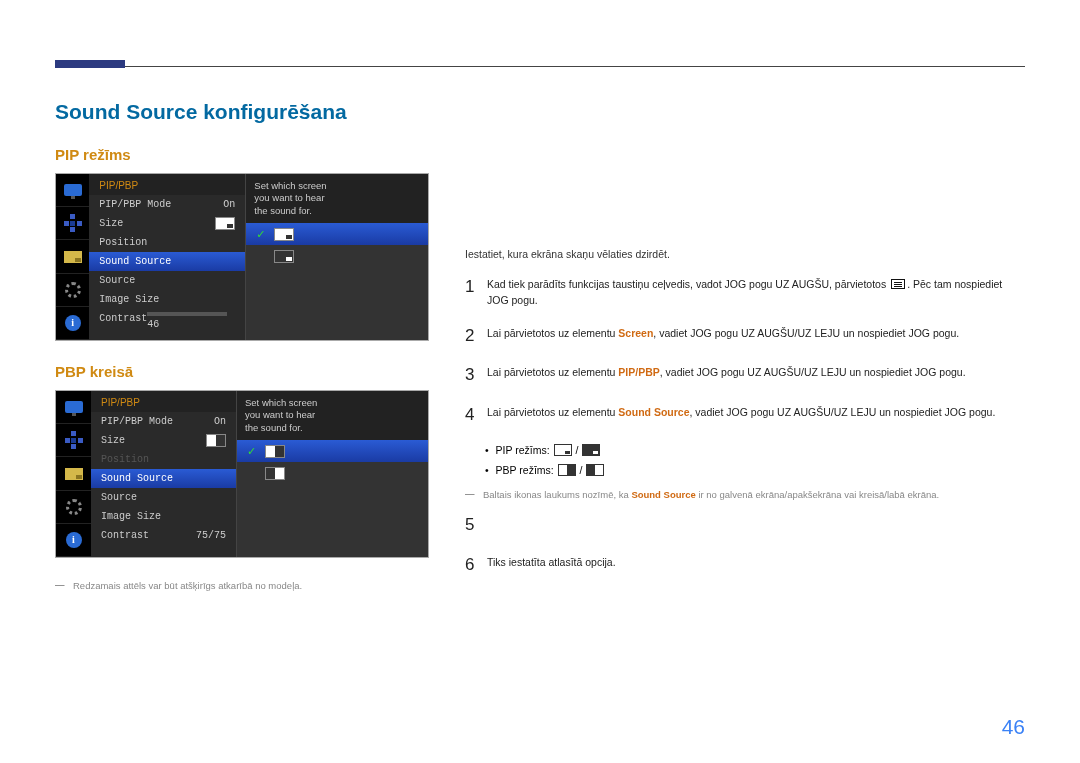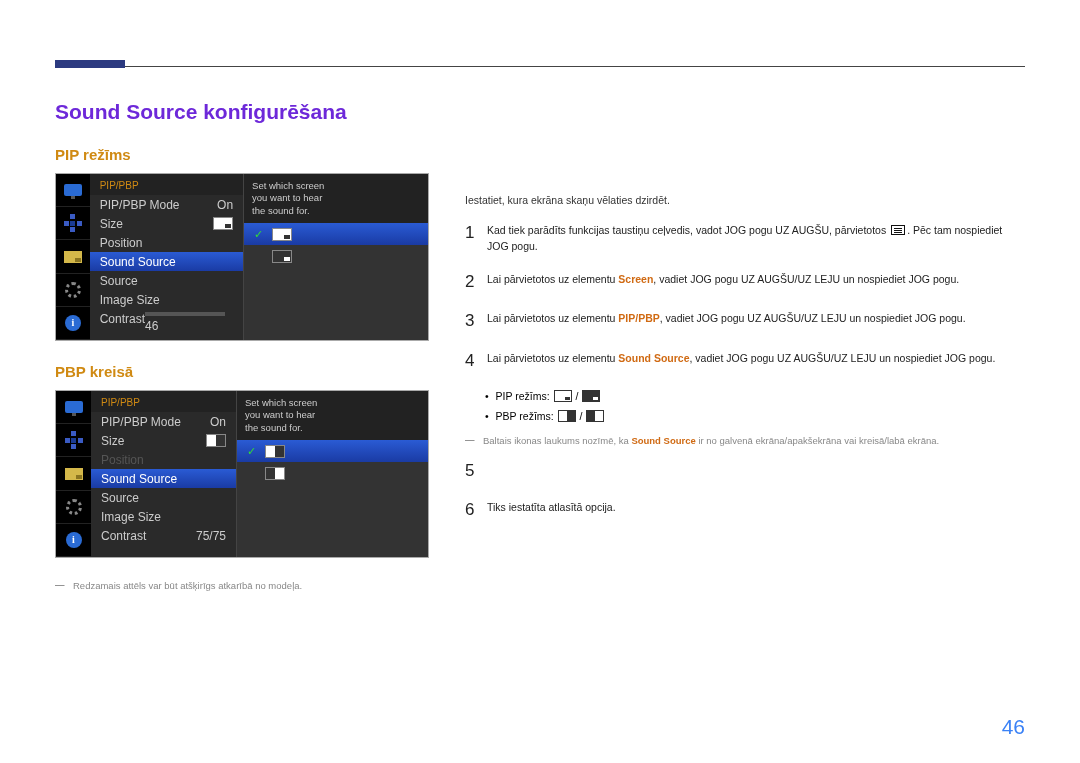--- a/index.html
+++ b/index.html
@@ -1,21 +1,21 @@
 <!DOCTYPE html>
 <html><head>
 <meta charset="utf-8">
 <style>
   * { box-sizing: border-box; margin: 0; padding: 0; }
   body { font-family: Arial, sans-serif; background: #fff; width: 1080px; height: 763px; position: relative; }
   .page { padding: 60px 55px 20px 55px; }
   .top-rule { position: absolute; top: 66px; left: 55px; right: 55px; border-top: 1px solid #444; }
   .top-marker { position: absolute; top: 60px; left: 55px; width: 70px; height: 8px; background: #2c3a80; }
-  h1 { font-size: 21px; font-weight: bold; margin-top: 40px; margin-bottom: 22px; color: #6d28d9; font-family: "Segoe UI", Arial, sans-serif; }
-  .columns { display: flex; }
+  h1 { font-size: 21px; font-weight: bold; margin-top: 40px; margin-bottom: 22px; color: #0369a1; font-family: "Segoe UI", Arial, sans-serif; }
+  .columns { display: flex; align-items: flex-end; }
   .left-col { width: 390px; flex-shrink: 0; }
   .right-col { flex: 1; padding-left: 20px; margin-top: 48px; }
   .mode-label { color: #d08a13; font-weight: bold; font-size: 15px; margin-bottom: 10px; }
   .osd { border: 1px solid #aaa; width: 374px; height: 168px; display: flex; background: #1a1a1a; margin-bottom: 22px; font-size: 10px; color: #ccc; }
   .osd-icons { width: 35px; background: #000; display: flex; flex-direction: column; }
   .osd-icons .ic { flex: 1; display: flex; align-items: center; justify-content: center; border-bottom: 1px solid #222; }
   .ic-screen { width: 18px; height: 12px; background: #2a6bd4; border-radius: 2px; position: relative; }
   .ic-screen:after { content: ""; position: absolute; bottom: -3px; left: 7px; width: 4px; height: 3px; background: #555; }
   .ic-dpad { width: 18px; height: 18px; position: relative; }
   .ic-dpad span { position: absolute; background: #3a5bc4; width: 5px; height: 5px; }
@@ -23,21 +23,21 @@
   .ic-dpad .d { bottom:0; left: 6.5px; }
   .ic-dpad .l { left:0; top: 6.5px; }
   .ic-dpad .r { right:0; top: 6.5px; }
   .ic-dpad .c { top:6.5px; left: 6.5px; background:#1a3b94;}
   .ic-pip { width: 18px; height: 12px; background: #d4b84a; position: relative; }
   .ic-pip:after { content:""; position:absolute; right:1px; bottom:1px; width:6px; height:4px; background:#8a7420;}
   .ic-gear { width: 16px; height: 16px; border: 3px dotted #888; border-radius: 50%; }
   .ic-info { width: 16px; height: 16px; border-radius: 50%; background: #2a6bd4; color: #fff; font-size: 10px; line-height: 16px; text-align: center; font-weight: bold; font-family: serif; }
   .osd-menu { flex: 1; background: #2a2a2a; position: relative; }
   .osd-title { color: #d08a13; font-size: 10px; padding: 6px 10px 4px 10px; background:#222; }
-  .osd-row { display: flex; justify-content: space-between; padding: 3px 10px; font-size: 12px; height:19px; align-items:center; }
+  .osd-row { display: flex; justify-content: space-between; padding: 3px 10px; font-size: 10px; height:19px; align-items:center;font-family:Liberation Mono, monospace; }
   .osd-row.sel { background: linear-gradient(#2a5bd4, #1a3ba4); color: #fff; }
   .osd-row.dim { color: #555; }
   .osd-side { width: 192px; background: #333; border-left: 1px solid #444; position: relative; }
   .osd-desc { font-size: 9.5px; color: #ccc; padding: 6px 8px; line-height: 1.3; background:#222; }
   .opt-row { display:flex; align-items:center; padding: 4px 10px; height: 22px; }
   .opt-row.sel { background: linear-gradient(#2a5bd4, #1a3ba4); }
   .check { width: 10px; height: 10px; margin-right: 8px; }
   .check.on:before { content:"✓"; color:#3d3; font-size:11px; line-height:10px; }
   .thumb { width: 20px; height: 13px; background: #fff; position: relative; border:1px solid #888;}
   .thumb.pip:after { content:""; position:absolute; right:1px; bottom:1px; width:6px; height:4px; background:#333; }

